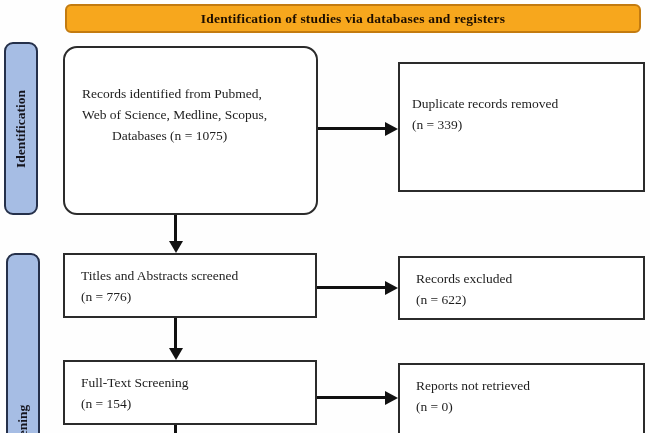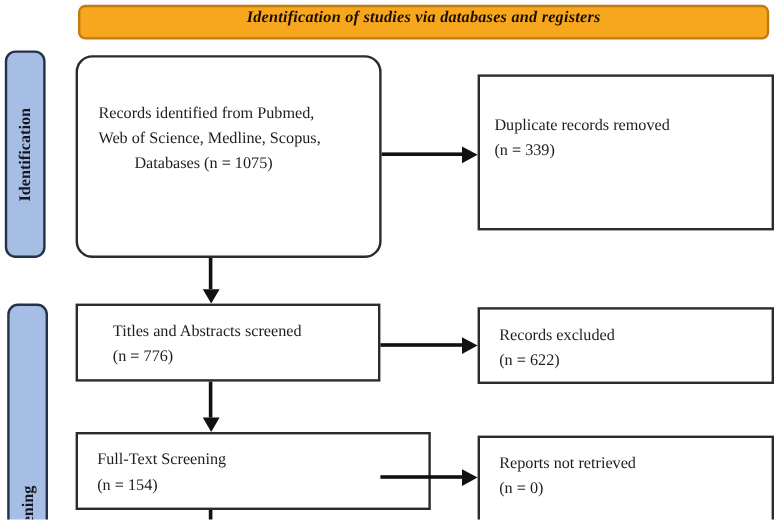--- a/index.html
+++ b/index.html
@@ -7,37 +7,37 @@
     --sidebar-bg:#A6BDE4; --sidebar-border:#25304A;
     --box-border:#2B2B2B; --text:#1D1D1D; --arrow:#111111; --page-bg:#FEFEFE;
   }
   html,body{margin:0;padding:0;}
   body{width:650px;height:433px;overflow:hidden;background:var(--page-bg);
        font-family:"Liberation Serif", serif;color:var(--text);}
   .canvas{position:relative;width:650px;height:433px;overflow:hidden;}
 
   .header-box{position:absolute;left:65px;top:4px;width:576px;height:29px;
     background:var(--header-bg);border:2px solid var(--header-border);border-radius:6px;
-    display:flex;justify-content:center;box-sizing:border-box;font-style:italic;}
+    display:flex;align-items:center;justify-content:center;box-sizing:border-box;}
   .header-box span{font-weight:bold;font-size:13.5px;color:var(--header-text);letter-spacing:.2px;}
 
   .side-label{position:absolute;background:var(--sidebar-bg);
     border:2px solid var(--sidebar-border);border-radius:9px;box-sizing:border-box;
     display:flex;align-items:center;justify-content:center;}
   .side-identification{left:4px;top:42px;width:34px;height:173px;}
   .side-screening{left:6px;top:253px;width:34px;height:360px;}
   .vtext{transform:rotate(-90deg);white-space:nowrap;font-weight:bold;font-size:13.5px;color:#15151e;}
 
   .flow-box{position:absolute;background:#fff;border:2px solid var(--box-border);
     box-sizing:border-box;font-size:13.5px;line-height:1.55;}
   .box-records-identified{left:63px;top:46px;width:255px;height:169px;padding:36px 8px 0 17px;border-radius:14px;}
   .box-records-removed{left:398px;top:62px;width:247px;height:130px;padding:30px 8px 0 12px;}
-  .box-titles{left:63px;top:253px;width:254px;height:65px;padding:11px 8px 0 29px;}
+  .box-titles{left:63px;top:253px;width:254px;height:65px;padding:11px 8px 0 16px;}
   .box-excluded{left:398px;top:256px;width:247px;height:64px;padding:11px 11px 0 16px;}
-  .box-fulltext{left:63px;top:360px;width:296px;height:65px;padding:11px 8px 0 16px;}
+  .box-fulltext{left:63px;top:360px;width:254px;height:65px;padding:11px 8px 0 16px;}
   .box-reports{left:398px;top:363px;width:247px;height:80px;padding:11px 8px 0 16px;}
   .indent{padding-left:30px;}
   .italic{font-style:italic;}
 
   .arrow-h{position:absolute;height:3px;background:var(--arrow);}
   .arrow-h::after{content:"";position:absolute;right:-13px;top:-5.5px;width:0;height:0;
     border-left:13px solid var(--arrow);border-top:7px solid transparent;border-bottom:7px solid transparent;}
   .arrow-v{position:absolute;width:3px;background:var(--arrow);}
   .arrow-v::after{content:"";position:absolute;bottom:-12px;left:-5.5px;width:0;height:0;
     border-top:12px solid var(--arrow);border-left:7px solid transparent;border-right:7px solid transparent;}

